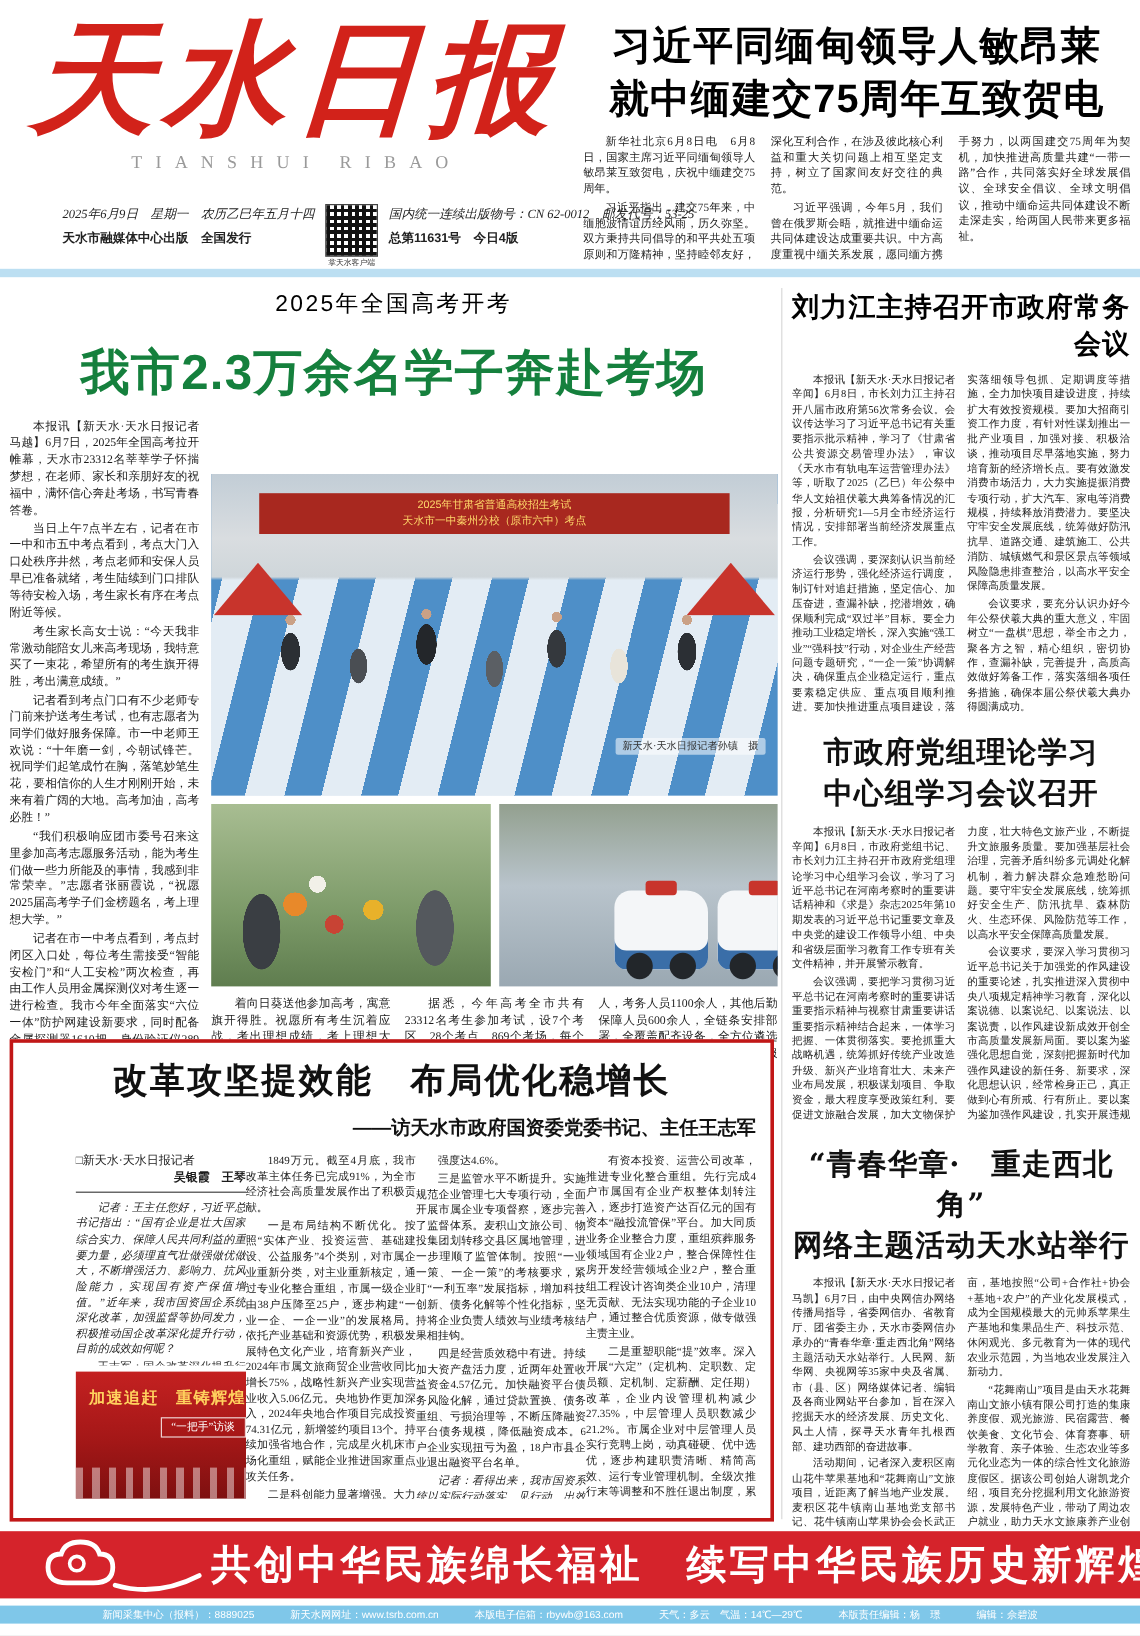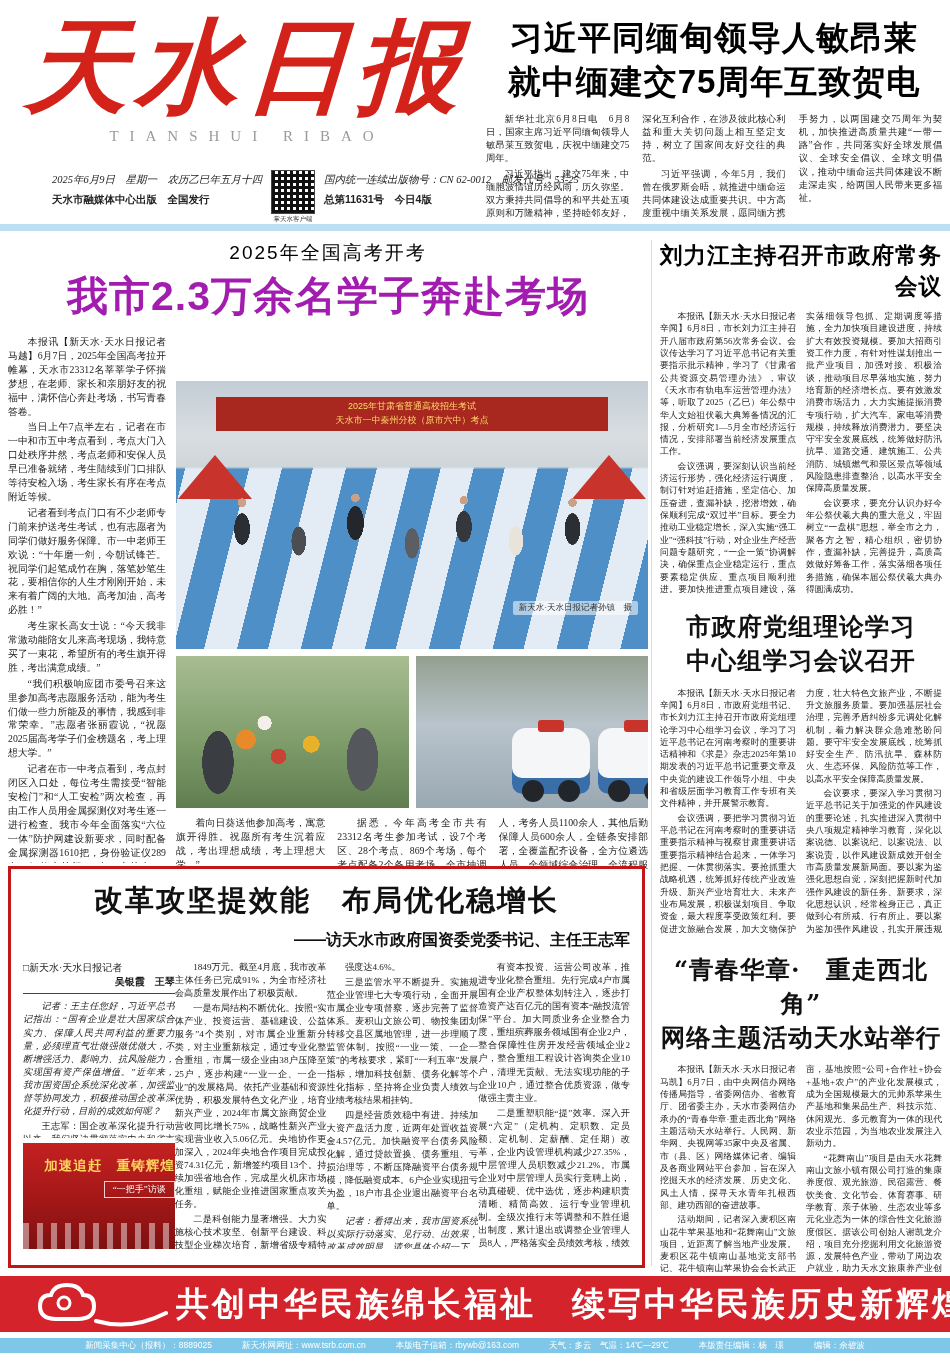--- a/index.html
+++ b/index.html
@@ -32,22 +32,22 @@
     font-size:33px;line-height:1.34;text-align:center;letter-spacing:1px;color:#000;}
   .ts-body{margin-top:9px;column-count:3;column-gap:13px;font-size:9.3px;line-height:1.4;
     text-align:justify;height:112px;overflow:hidden;}
 
   .divider-blue{position:absolute;left:0;top:224px;width:950px;height:7px;background:#bcdff2;}
 
   
   .main-left{position:absolute;left:8px;top:240px;width:640px;}
   .kicker{text-align:center;font-size:19px;letter-spacing:2px;color:#000;
     font-family:"Liberation Sans",sans-serif;}
-  .headline{text-align:center;font-size:41px;font-weight:900;letter-spacing:1px;color:#a21caf;
-    font-family:"Liberation Sans","DejaVu Sans",sans-serif;margin-top:3px;}
+  .headline{text-align:center;font-size:41px;font-weight:900;letter-spacing:1px;color:#15803d;
+    font-family:"Liberation Sans","DejaVu Sans",sans-serif;margin-top:17px;}
   .main-body{display:flex;margin-top:11px;}
   .col-left{width:158px;flex:0 0 auto;font-size:9.8px;line-height:1.42;text-align:justify;
     height:528px;overflow:hidden;padding-right:6px;}
   .main-right{flex:1;margin-left:4px;margin-top:46px;}
 
   .photo1{position:relative;height:268px;overflow:hidden;background-color:#dfe9f2;
     background-image:linear-gradient(180deg,#c2cdd6 0%,#d9dde0 20%,#cfd6da 32%,rgba(0,0,0,0) 33%),
       repeating-linear-gradient(104deg,#4e8fc8 0 30px,#e3ecf4 30px 62px);}
   .p1-banner{position:absolute;top:16px;left:40px;right:40px;background:#a8281f;color:#ffd96a;
     text-align:center;padding:3px 0 4px;line-height:1.5;font-size:9px;font-family:"Liberation Sans",sans-serif;}
@@ -95,21 +95,21 @@
   .bottom-cols{margin-top:8px;column-count:3;column-gap:12px;font-size:9.8px;line-height:1.42;
     text-align:justify;height:84px;overflow:hidden;}
 
   
   .box-article{position:absolute;left:8px;top:866px;width:637px;height:402px;
     border:3px solid #c11717;box-sizing:border-box;background:#fff;padding:8px 12px;}
   .box-title{text-align:center;font-size:29px;font-weight:bold;letter-spacing:2px;color:#111;
     font-family:"DejaVu Serif",serif;margin-top:4px;}
   .box-subtitle{text-align:right;font-size:16px;font-weight:bold;margin-top:9px;color:#111;
     font-family:"Liberation Sans",sans-serif;}
-  .box-cols{display:flex;gap:0;margin-top:10px;height:288px;overflow:hidden;}
+  .box-cols{display:flex;gap:0;margin-top:10px;height:288px;overflow:hidden;margin-left:40px;}
   .bcol{flex:1;font-size:9.2px;line-height:1.42;text-align:justify;overflow:hidden;}
   .bcol1{display:flex;flex-direction:column;}
   .bcol1 .txt{flex:1;overflow:hidden;}
   .byline{font-size:10px;border-bottom:1.5px solid #444;padding-bottom:4px;margin-bottom:6px;}
   .byline .b1{display:block;text-indent:0;}
   .byline .b2{display:block;text-align:right;font-weight:bold;text-indent:0;}
   .promo{flex:0 0 auto;margin-top:5px;height:106px;position:relative;text-align:right;
     background:linear-gradient(180deg,#c42121 0%,#a31717 55%,#7e1010 100%);overflow:hidden;}
   .promo-line1{color:#ffd25e;font-weight:bold;font-size:13.5px;letter-spacing:1px;padding-top:13px;
     font-family:"DejaVu Serif",serif;}
@@ -181,22 +181,22 @@
 
   <div class="divider-blue"></div>
 
   <div class="main-left">
     <div class="kicker">2025年全国高考开考</div>
     <div class="headline">我市2.3万余名学子奔赴考场</div>
     <div class="main-body">
       <div class="col-left">
           <p>本报讯【新天水·天水日报记者马越】6月7日，2025年全国高考拉开帷幕，天水市23312名莘莘学子怀揣梦想，在老师、家长和亲朋好友的祝福中，满怀信心奔赴考场，书写青春答卷。</p>
           <p>当日上午7点半左右，记者在市一中和市五中考点看到，考点大门入口处秩序井然，考点老师和安保人员早已准备就绪，考生陆续到门口排队等待安检入场，考生家长有序在考点附近等候。</p>
+          <p>考生家长高女士说：“今天我非常激动能陪女儿来高考现场，我特意买了一束花，希望所有的考生旗开得胜，考出满意成绩。”</p>
           <p>记者看到考点门口有不少老师专门前来护送考生考试，也有志愿者为同学们做好服务保障。市一中老师王欢说：“十年磨一剑，今朝试锋芒。祝同学们起笔成竹在胸，落笔妙笔生花，要相信你的人生才刚刚开始，未来有着广阔的大地。高考加油，高考必胜！”</p>
-          <p>考生家长高女士说：“今天我非常激动能陪女儿来高考现场，我特意买了一束花，希望所有的考生旗开得胜，考出满意成绩。”</p>
           <p>“我们积极响应团市委号召来这里参加高考志愿服务活动，能为考生们做一些力所能及的事情，我感到非常荣幸。”志愿者张丽霞说，“祝愿2025届高考学子们金榜题名，考上理想大学。”</p>
           <p>记者在市一中考点看到，考点封闭区入口处，每位考生需接受“智能安检门”和“人工安检”两次检查，再由工作人员用金属探测仪对考生逐一进行检查。我市今年全面落实“六位一体”防护网建设新要求，同时配备金属探测器1610把，身份验证仪289台、智能安检门131台、安检台290个、5G无线电信号屏蔽器1704台，确保考试安全。</p>
         </div>
       <div class="main-right">
         <div class="photo1">
           <div class="p1-banner">
             <span>2025年甘肃省普通高校招生考试</span>
             <span>天水市一中秦州分校（原市六中）考点</span>
           </div>
           <div class="tent tent-l"></div>

